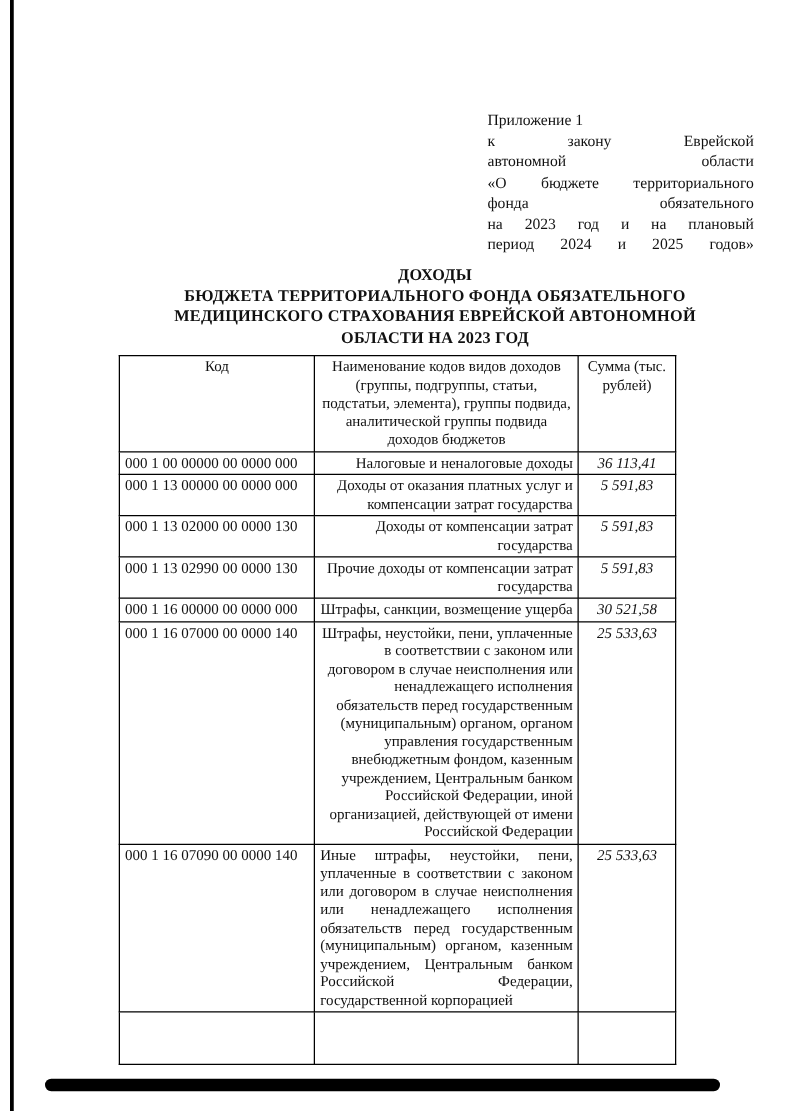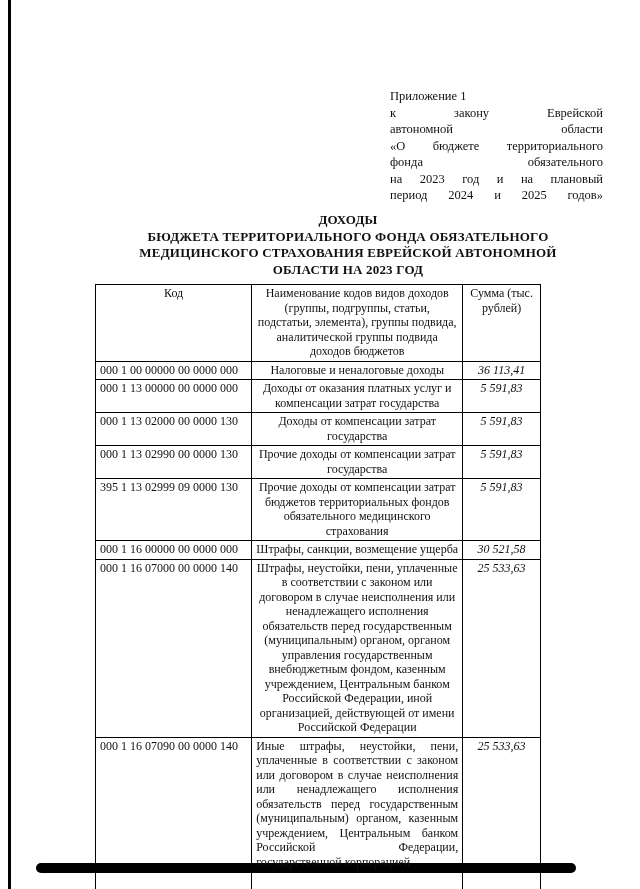--- a/index.html
+++ b/index.html
@@ -61,21 +61,21 @@
     line-height: 14.5px;
   }
   table.budget th, table.budget td {
     border: 1px solid #000;
     vertical-align: top;
     padding: 1px 4px 2px 4px;
     font-weight: normal;
   }
   table.budget th { text-align: center; }
   td.code { white-space: nowrap; font-size: 12px; text-align: left; }
-  td.name { text-align: center; }
+  td.name { text-align: right; }
   td.name.justify { text-align: justify; }
   td.sum  { text-align: center; font-style: italic; }
   tr.empty-row td { height: 42px; }
 </style>
 </head>
 <body>
 
 <div class="page">
 
   <div class="scan-left-line"></div>
@@ -126,25 +126,20 @@
         <td class="code">000 1 13 02000 00 0000 130</td>
         <td class="name">Доходы от компенсации затрат государства</td>
         <td class="sum">5 591,83</td>
       </tr>
       <tr>
         <td class="code">000 1 13 02990 00 0000 130</td>
         <td class="name">Прочие доходы от компенсации затрат государства</td>
         <td class="sum">5 591,83</td>
       </tr>
       <tr>
-        <td class="code">395 1 13 02999 09 0000 130</td>
-        <td class="name">Прочие доходы от компенсации затрат бюджетов территориальных фондов обязательного медицинского страхования</td>
-        <td class="sum">5 591,83</td>
-      </tr>
-      <tr>
         <td class="code">000 1 16 00000 00 0000 000</td>
         <td class="name">Штрафы, санкции, возмещение ущерба</td>
         <td class="sum">30 521,58</td>
       </tr>
       <tr>
         <td class="code">000 1 16 07000 00 0000 140</td>
         <td class="name">Штрафы, неустойки, пени, уплаченные в соответствии с законом или договором в случае неисполнения или ненадлежащего исполнения обязательств перед государственным (муниципальным) органом, органом управления государственным внебюджетным фондом, казенным учреждением, Центральным банком Российской Федерации, иной организацией, действующей от имени Российской Федерации</td>
         <td class="sum">25 533,63</td>
       </tr>
       <tr>

